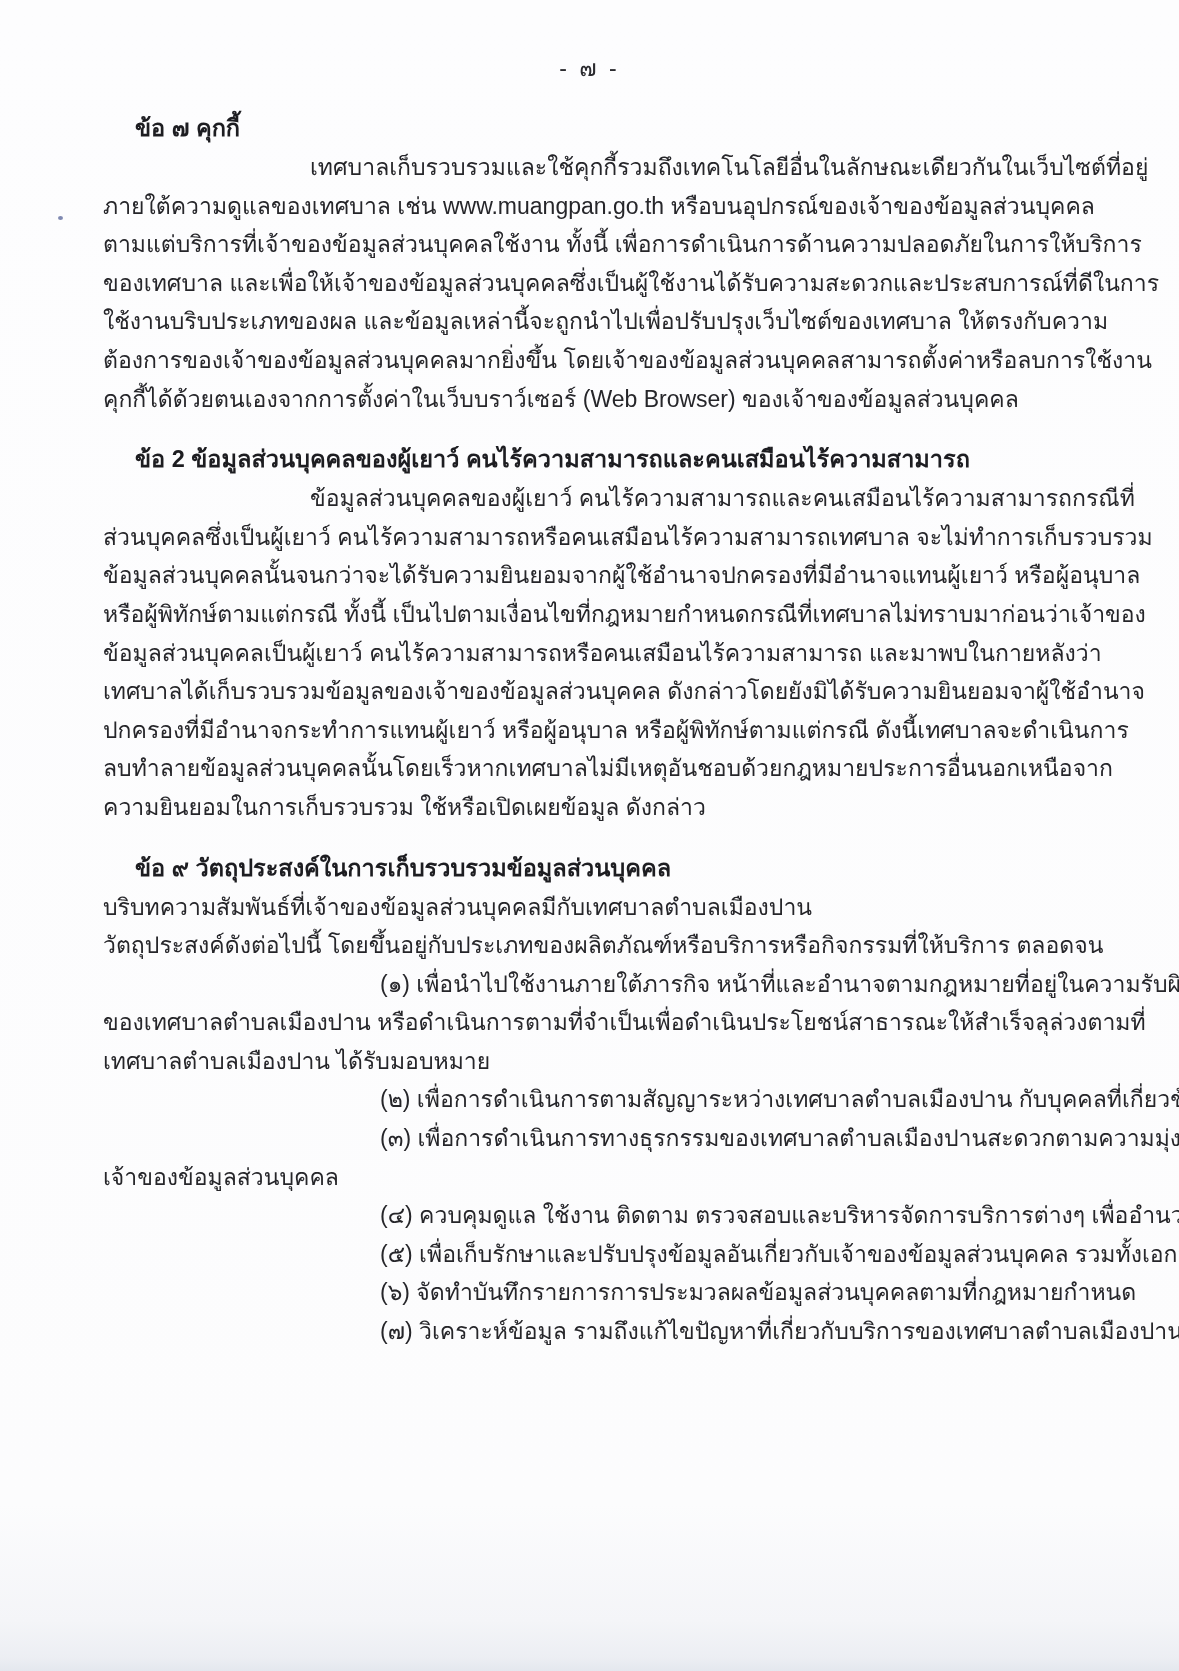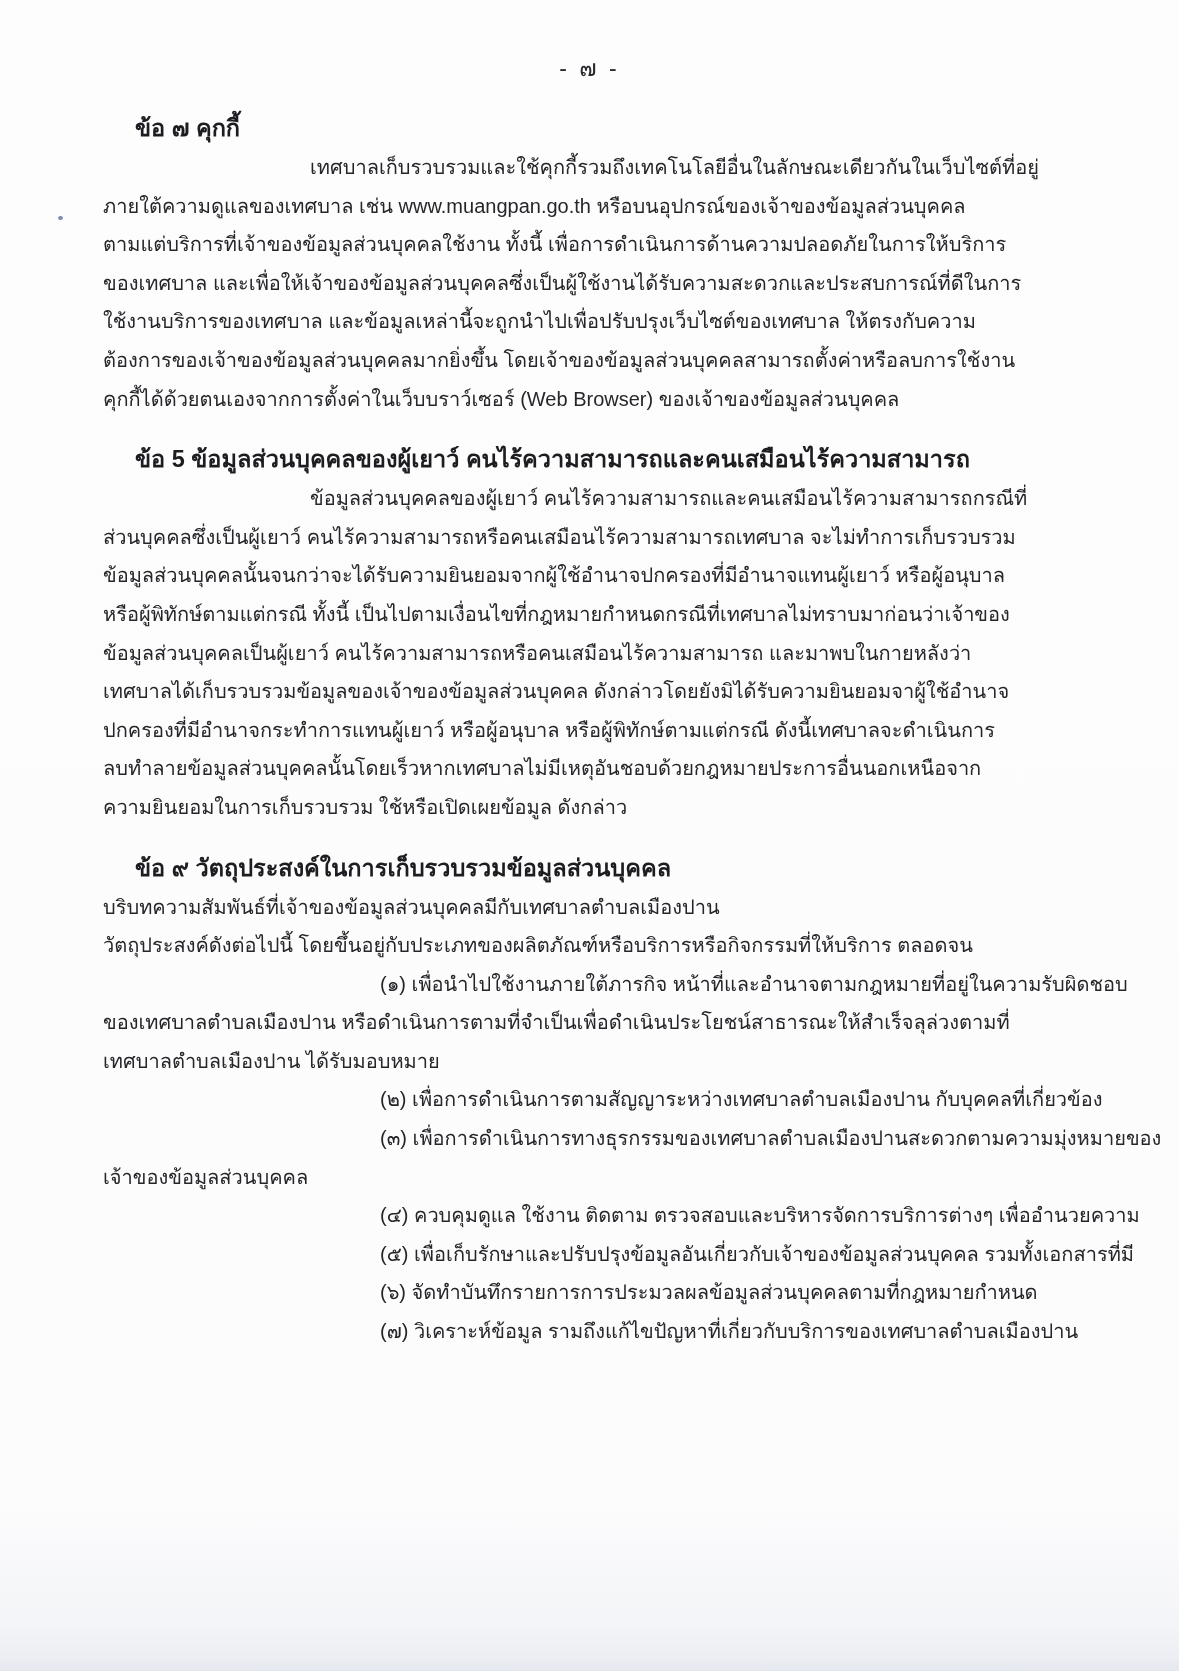--- a/index.html
+++ b/index.html
@@ -38,21 +38,21 @@
     font-size: 23.5px;
     font-weight: bold;
     line-height: 40px;
     color: #1d1d21;
     white-space: nowrap;
   }
   section:first-child .heading {
     margin-top: 12px;
   }
   .line {
-    font-size: 20px;
+    font-size: 23px;
     line-height: 38.6px;
     white-space: nowrap;
   }
   .indent-first { padding-left: 207px; }
   .indent-item  { padding-left: 277px; }
   .scan-speck {
     position: absolute;
     left: 58px;
     top: 216px;
     width: 5px;
@@ -68,26 +68,26 @@
 <div class="page">
   <div class="page-number">- ๗ -</div>
 
   <main class="content" id="content">
       <section>
         <h2 class="heading">ข้อ ๗ คุกกี้</h2>
         <div class="line indent-first">เทศบาลเก็บรวบรวมและใช้คุกกี้รวมถึงเทคโนโลยีอื่นในลักษณะเดียวกันในเว็บไซต์ที่อยู่</div>
         <div class="line">ภายใต้ความดูแลของเทศบาล เช่น www.muangpan.go.th หรือบนอุปกรณ์ของเจ้าของข้อมูลส่วนบุคคล</div>
         <div class="line">ตามแต่บริการที่เจ้าของข้อมูลส่วนบุคคลใช้งาน ทั้งนี้ เพื่อการดำเนินการด้านความปลอดภัยในการให้บริการ</div>
         <div class="line">ของเทศบาล และเพื่อให้เจ้าของข้อมูลส่วนบุคคลซึ่งเป็นผู้ใช้งานได้รับความสะดวกและประสบการณ์ที่ดีในการ</div>
-        <div class="line">ใช้งานบริการของเทศบาล และข้อมูลเหล่านี้จะถูกนำไปเพื่อปรับปรุงเว็บไซต์ของเทศบาล ให้ตรงกับความ</div>
+        <div class="line">ใช้งานบริบประเภทของผล และข้อมูลเหล่านี้จะถูกนำไปเพื่อปรับปรุงเว็บไซต์ของเทศบาล ให้ตรงกับความ</div>
         <div class="line">ต้องการของเจ้าของข้อมูลส่วนบุคคลมากยิ่งขึ้น โดยเจ้าของข้อมูลส่วนบุคคลสามารถตั้งค่าหรือลบการใช้งาน</div>
         <div class="line">คุกกี้ได้ด้วยตนเองจากการตั้งค่าในเว็บบราว์เซอร์ (Web Browser) ของเจ้าของข้อมูลส่วนบุคคล</div>
       </section>
       <section>
-        <h2 class="heading">ข้อ 5 ข้อมูลส่วนบุคคลของผู้เยาว์ คนไร้ความสามารถและคนเสมือนไร้ความสามารถ</h2>
+        <h2 class="heading">ข้อ 2 ข้อมูลส่วนบุคคลของผู้เยาว์ คนไร้ความสามารถและคนเสมือนไร้ความสามารถ</h2>
         <div class="line indent-first">ข้อมูลส่วนบุคคลของผู้เยาว์ คนไร้ความสามารถและคนเสมือนไร้ความสามารถกรณีที่</div>
         <div class="line">ส่วนบุคคลซึ่งเป็นผู้เยาว์ คนไร้ความสามารถหรือคนเสมือนไร้ความสามารถเทศบาล จะไม่ทำการเก็บรวบรวม</div>
         <div class="line">ข้อมูลส่วนบุคคลนั้นจนกว่าจะได้รับความยินยอมจากผู้ใช้อำนาจปกครองที่มีอำนาจแทนผู้เยาว์ หรือผู้อนุบาล</div>
         <div class="line">หรือผู้พิทักษ์ตามแต่กรณี ทั้งนี้ เป็นไปตามเงื่อนไขที่กฎหมายกำหนดกรณีที่เทศบาลไม่ทราบมาก่อนว่าเจ้าของ</div>
         <div class="line">ข้อมูลส่วนบุคคลเป็นผู้เยาว์ คนไร้ความสามารถหรือคนเสมือนไร้ความสามารถ และมาพบในกายหลังว่า</div>
         <div class="line">เทศบาลได้เก็บรวบรวมข้อมูลของเจ้าของข้อมูลส่วนบุคคล ดังกล่าวโดยยังมิได้รับความยินยอมจาผู้ใช้อำนาจ</div>
         <div class="line">ปกครองที่มีอำนาจกระทำการแทนผู้เยาว์ หรือผู้อนุบาล หรือผู้พิทักษ์ตามแต่กรณี ดังนี้เทศบาลจะดำเนินการ</div>
         <div class="line">ลบทำลายข้อมูลส่วนบุคคลนั้นโดยเร็วหากเทศบาลไม่มีเหตุอันชอบด้วยกฎหมายประการอื่นนอกเหนือจาก</div>
         <div class="line">ความยินยอมในการเก็บรวบรวม ใช้หรือเปิดเผยข้อมูล ดังกล่าว</div>
       </section>

